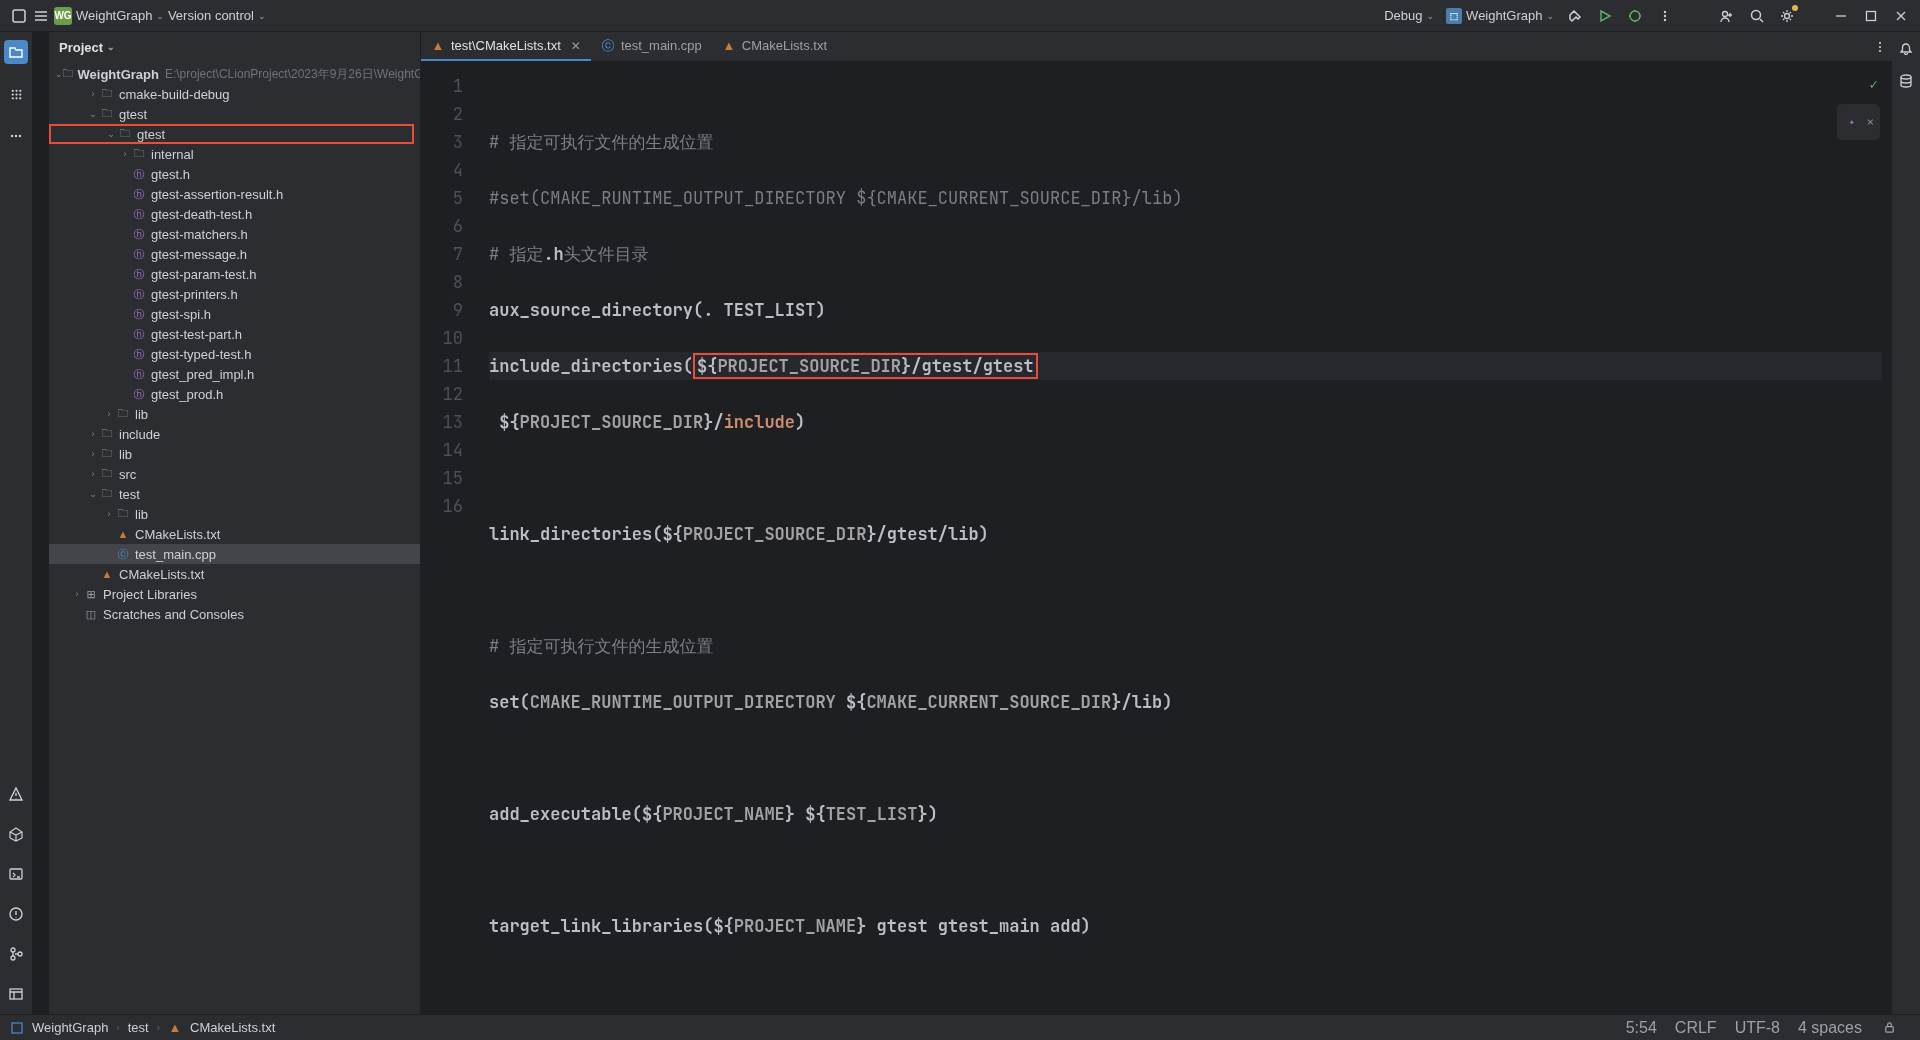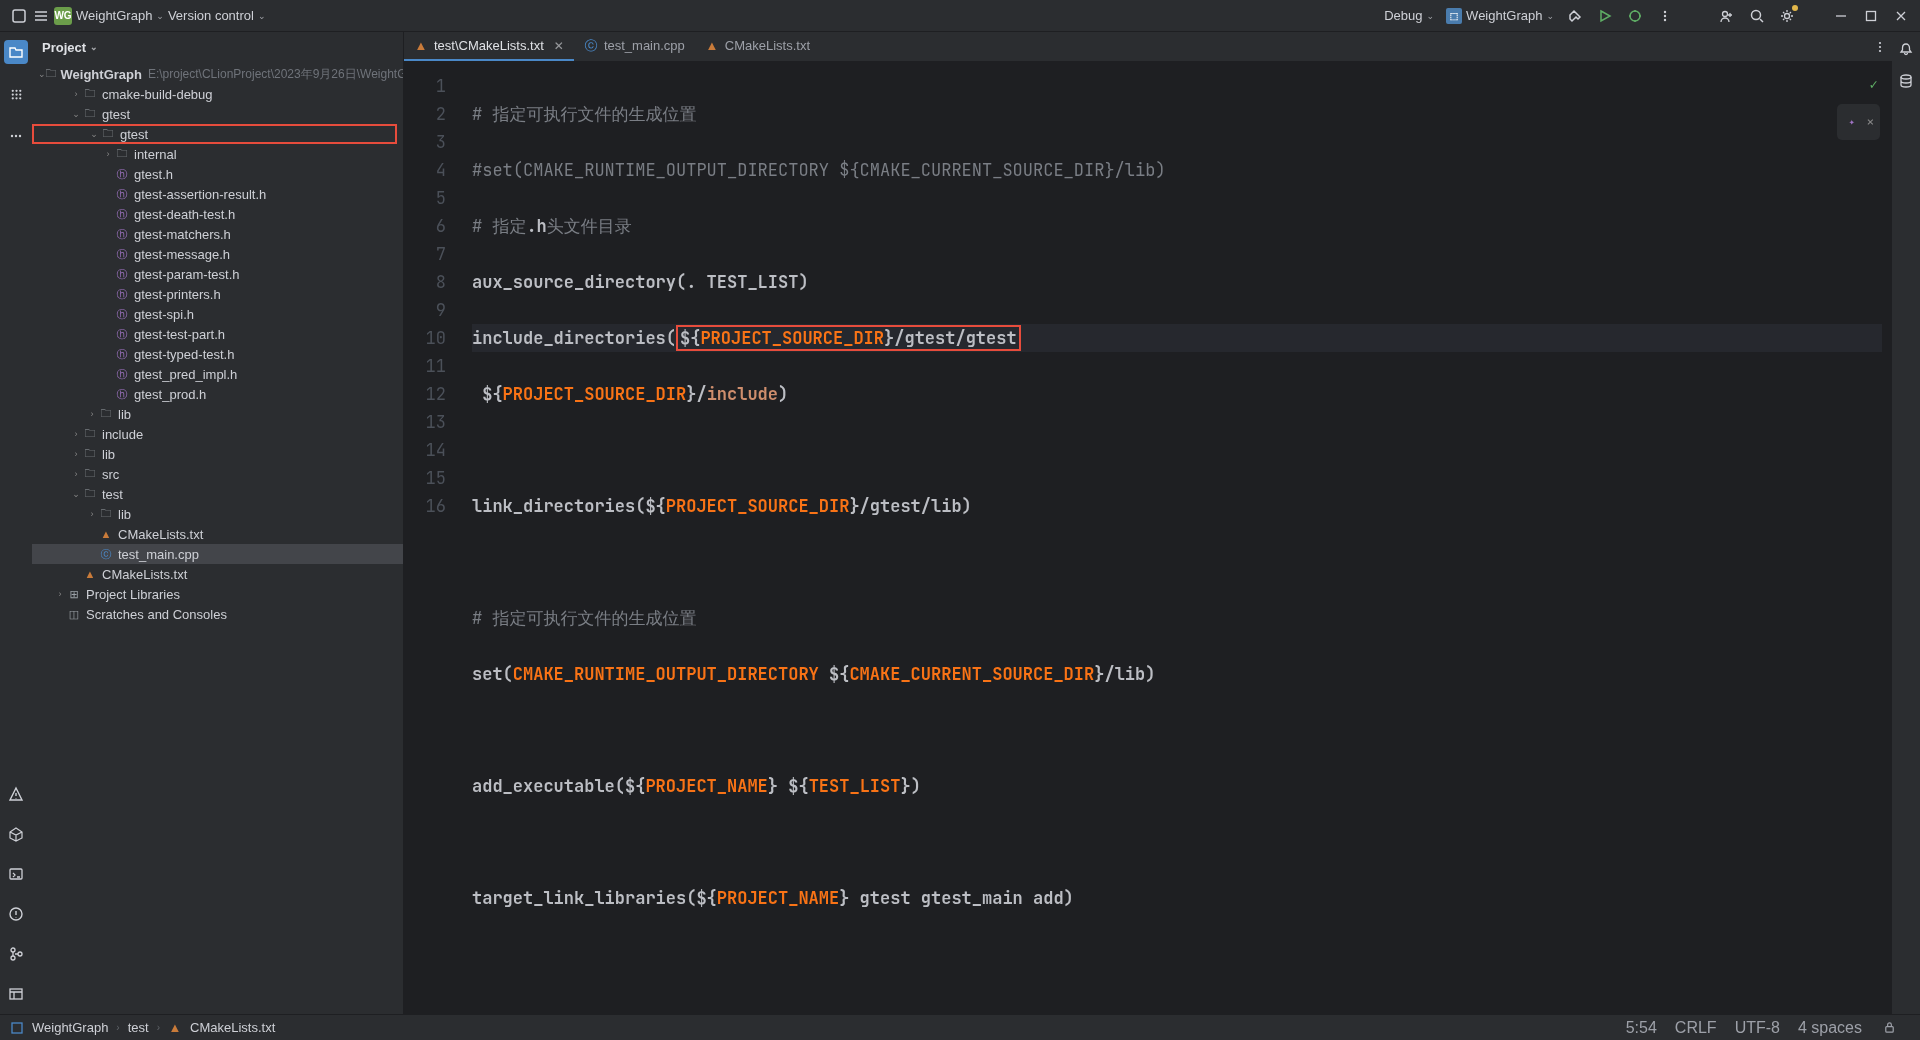--- a/index.html
+++ b/index.html
@@ -76,20 +76,21 @@
   background: #4a88c7;
 }
 .left-strip .bottom-icons { margin-top: auto; margin-bottom: 8px; display:flex; flex-direction:column; gap:16px; align-items:center; }
 
 .project-panel {
   width: 372px;
   background: #2b2d30;
   display: flex;
   flex-direction: column;
   border-right: 1px solid #1e1f22;
+  margin-left: 17px;
 }
 .project-header {
   height: 30px;
   display: flex; align-items: center;
   padding: 0 10px;
   font-weight: 600;
   color: #dfe1e5;
   gap: 4px;
 }
 .tree {
@@ -169,26 +170,27 @@
   color: #4b5059;
   padding-top: 10px;
   user-select: none;
 }
 .gutter div { padding-right: 16px; height: 28px; }
 .code {
   flex: 1;
   padding: 10px 10px 0 10px;
   color: #bcbec4;
   white-space: pre;
+  margin-top: 28px;
 }
 .code-line { height: 28px; }
 .code-line.hl { background: #26282e; }
 .c-comment { color: #7a7e85; }
 .c-keyword { color: #cf8e6d; }
-.c-var { color: #f97316; }
+.c-var { color: #a3a3a3; }
 .c-paren { color: #bcbec4; }
 .c-bold { font-weight: 700; color: #bcbec4; }
 .inline-box { border: 2px solid #e74c3c; padding: 0 2px; }
 
 .editor-check {
   position: absolute; top: 8px; right: 14px;
   color: #5fad65; font-size: 14px;
 }
 .editor-badge-row {
   position: absolute; top: 42px; right: 12px;

